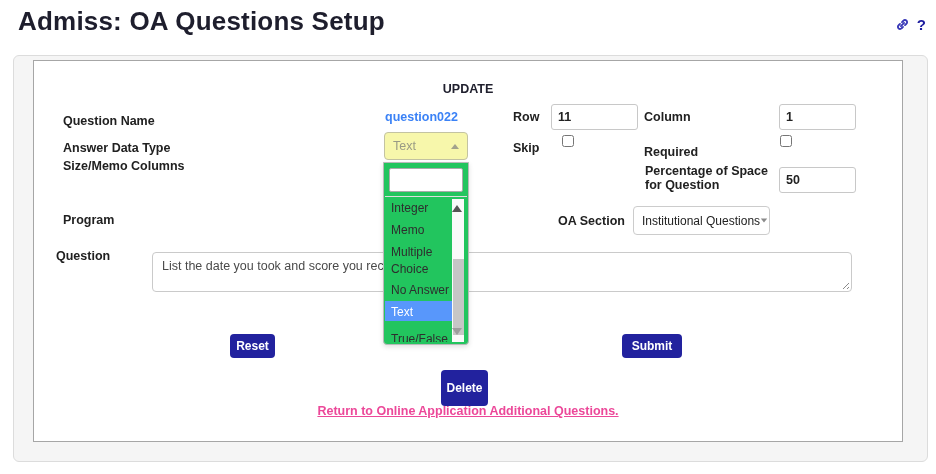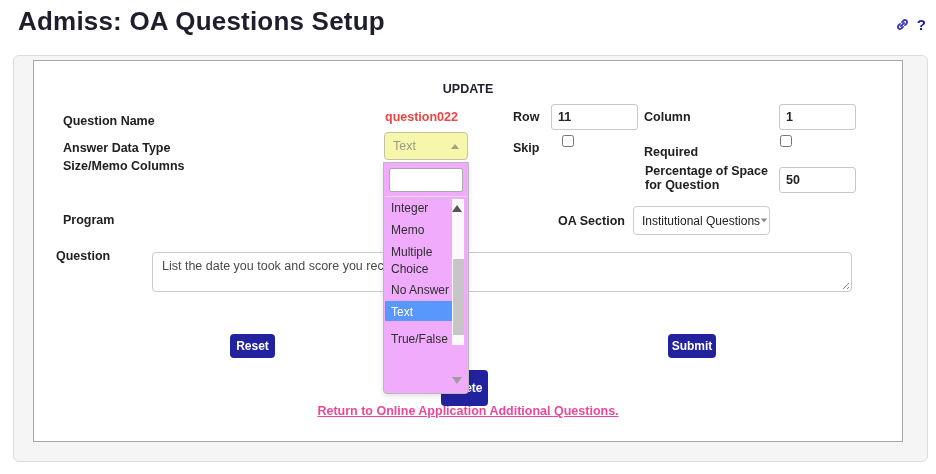--- a/index.html
+++ b/index.html
@@ -18,39 +18,39 @@
   
   .outer-box { left:13px; top:55px; width:915px; height:407px; background:#f5f5f5;
     border:1px solid #dcdcdc; border-radius:6px; }
   .inner-box { left:33px; top:60px; width:870px; height:382px; background:#ffffff;
     border:1px solid #a6a6a6; }
   .panel-title { left:33px; top:71px; width:870px; text-align:center; font-size:12.5px;
     font-weight:bold; color:#20202e;margin-top:11px; }
 
   
   .lbl { font-size:12.5px; font-weight:bold; color:#212121; }
-  .val { font-size:12.5px; font-weight:bold; color:#ef4444; }
+  .val { font-size:12.5px; font-weight:bold; color:#3b82f6; }
 
   
   .tb { border:1px solid #c8c8c8; border-radius:3px; background:#fff; font-family:"Liberation Sans",sans-serif;
     font-size:12.5px; font-weight:bold; color:#222; padding:0 6px; outline:none; }
   .cb { width:12px; height:12px; accent-color:#fff; }
 
   
   .type-select { left:384px; top:132px; width:84px; height:28px; background:#f7f7ab;
     border:1px solid #c3c3a2; border-radius:4px; display:flex; align-items:center;
     padding:0 8px; cursor:pointer; }
   .type-select .stext { color:#999b85; font-size:12.5px; flex:1; }
   .tri-up { width:0; height:0; border-left:4px solid transparent; border-right:4px solid transparent;
     border-bottom:5px solid #a2a28c; }
   .tri-down { width:0; height:0; border-left:4px solid transparent; border-right:4px solid transparent;
     border-top:5px solid #8a8a8a; }
 
   
-  .dd-panel { left:383px; top:162px; width:86px; height:232px; background:#f0abfc;
+  .dd-panel { left:383px; top:162px; width:86px; height:183px; background:#22c55e;
     border:1px solid #b9b9b9; border-radius:0 0 4px 4px; z-index:30; box-shadow:0 2px 5px rgba(0,0,0,.12); }
   .dd-search { position:absolute; left:5px; top:5px; width:74px; height:24px; border:1px solid #aaaaaa;
     border-radius:2px; font-size:12px; padding:0 5px; outline:none; font-family:"Liberation Sans",sans-serif; }
   .dd-list { position:absolute; left:1px; right:1px; top:33px; bottom:2px; border-top:1px solid #dedede; overflow:hidden; }
   .dd-item { position:absolute; left:0px; width:67px; padding:3px 0 3px 6px; font-size:12px; color:#2e2e2e;
     line-height:1.45; cursor:pointer; }
   .dd-item.sel { background:#5897fb; color:#fff; width:67px; }
   
   .sb-track { position:absolute; right:3px; top:2px; width:12px; height:146px; background:#fafafa; }
   .sb-up { position:absolute; right:5px; top:8px; width:0; height:0; border-left:5px solid transparent;
@@ -68,21 +68,21 @@
   .question-area { left:152px; top:252px; width:700px; height:40px; background:#fff; border:1px solid #cacaca;
     border-radius:4px; padding:5px 9px; font-size:12.5px; color:#4a4a4a; line-height:1.3; }
   .grip { position:absolute; right:2px; bottom:2px; width:9px; height:9px;
     background:repeating-linear-gradient(135deg, transparent 0 2px, #8a8a8a 2px 3px);
     clip-path:polygon(100% 0, 100% 100%, 0 100%); }
 
   
   .btn { background:#22229e; color:#fff; border:none; border-radius:4px; font-family:"Liberation Sans",sans-serif;
     font-size:12px; font-weight:bold; cursor:pointer; }
   .btn-reset  { left:230px; top:334px; width:45px; height:24px; }
-  .btn-submit { left:668px; top:334px; width:48px; height:24px; }
+  .btn-submit { left:622px; top:334px; width:60px; height:24px; }
   .btn-delete { left:441px; top:370px; width:47px; height:36px; }
 
   .return-link { left:33px; top:401px; width:870px; text-align:center; }
   .return-link a { color:#ec4899; font-size:12.5px; font-weight:bold; text-decoration:underline; cursor:pointer; }
 </style>
 </head>
 <body>
 
 <div id="screen">
 

